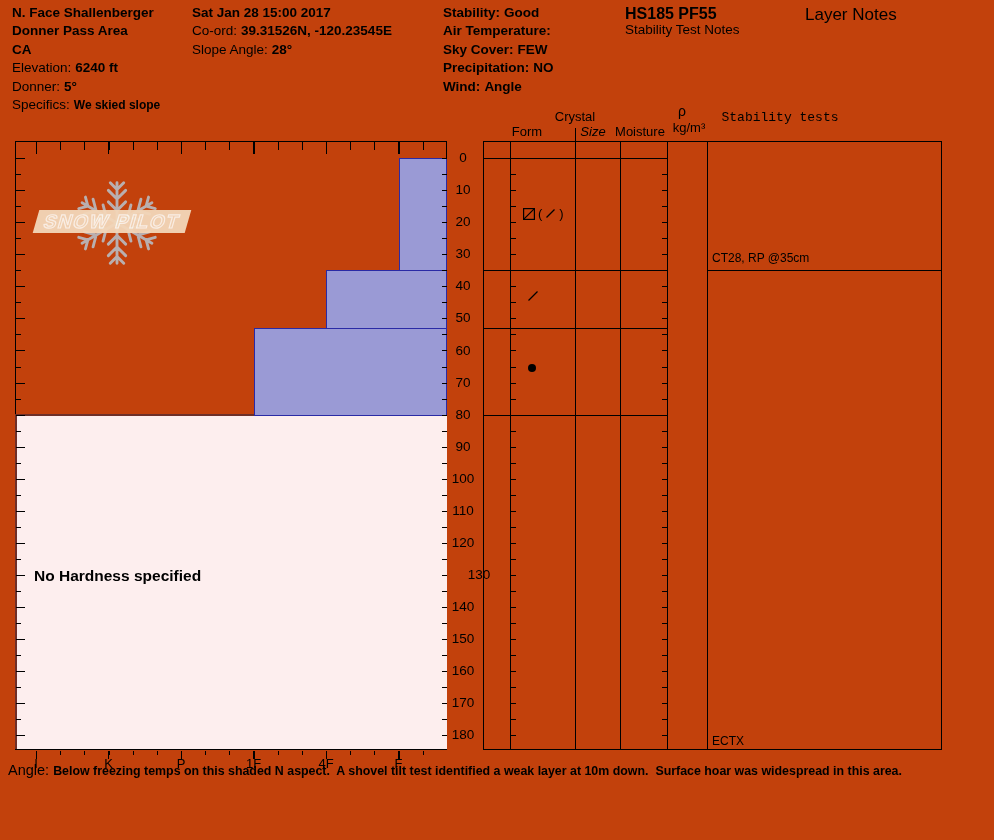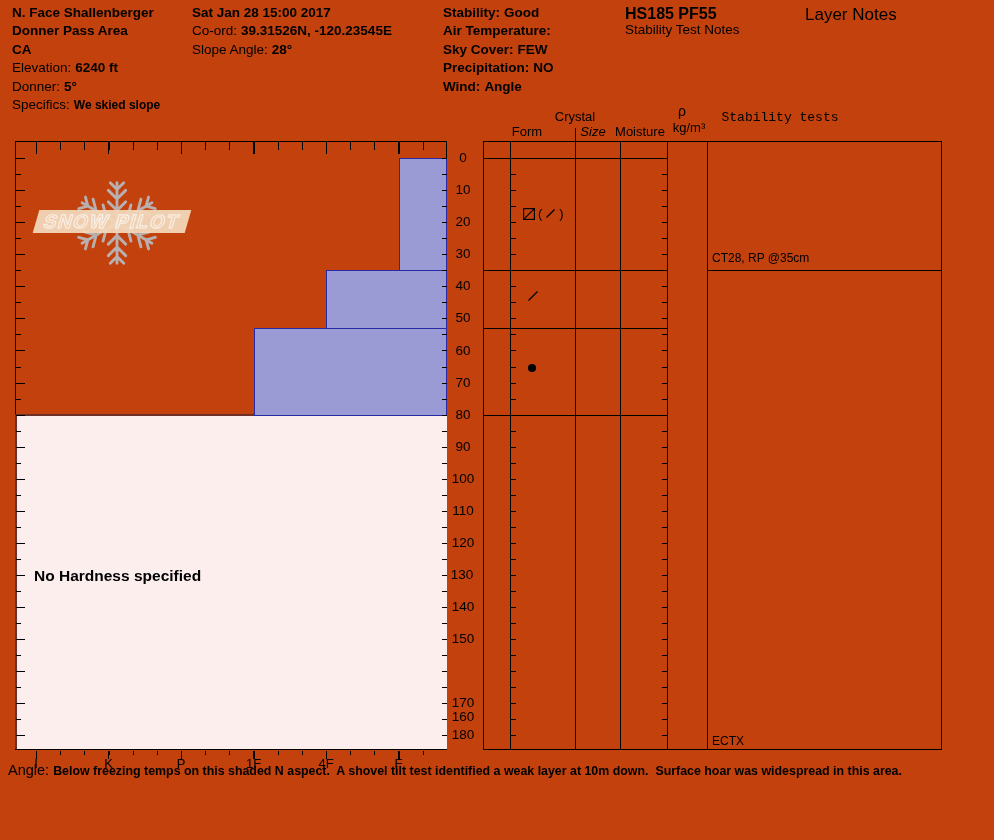--- a/index.html
+++ b/index.html
@@ -130,24 +130,24 @@
   <div class="abs dlab" style="left:447px;top:246.2px;">30</div>
   <div class="abs dlab" style="left:447px;top:278.3px;">40</div>
   <div class="abs dlab" style="left:447px;top:310.4px;">50</div>
   <div class="abs dlab" style="left:447px;top:342.5px;">60</div>
   <div class="abs dlab" style="left:447px;top:374.6px;">70</div>
   <div class="abs dlab" style="left:447px;top:406.6px;">80</div>
   <div class="abs dlab" style="left:447px;top:438.7px;">90</div>
   <div class="abs dlab" style="left:447px;top:470.8px;">100</div>
   <div class="abs dlab" style="left:447px;top:502.9px;">110</div>
   <div class="abs dlab" style="left:447px;top:535px;">120</div>
-  <div class="abs dlab" style="left:446px;top:567px;">130</div>
+  <div class="abs dlab" style="left:463px;top:567px;">130</div>
   <div class="abs dlab" style="left:447px;top:599.1px;">140</div>
   <div class="abs dlab" style="left:447px;top:631.2px;">150</div>
-  <div class="abs dlab" style="left:447px;top:663.3px;margin-top:46px;">160</div>
+  <div class="abs dlab" style="left:447px;top:663.3px;">160</div>
   <div class="abs dlab" style="left:447px;top:695.4px;">170</div>
   <div class="abs dlab" style="left:447px;top:727.4px;">180</div>
 
   <div class="abs tablebox"></div>
   <div class="abs vline" style="left:510px;top:142px;height:608px;"></div>
   <div class="abs vline" style="left:575px;top:142px;height:608px;"></div>
   <div class="abs vline" style="left:620px;top:142px;height:608px;"></div>
   <div class="abs vline" style="left:667px;top:142px;height:608px;"></div>
   <div class="abs vline" style="left:707px;top:142px;height:608px;"></div>
 

